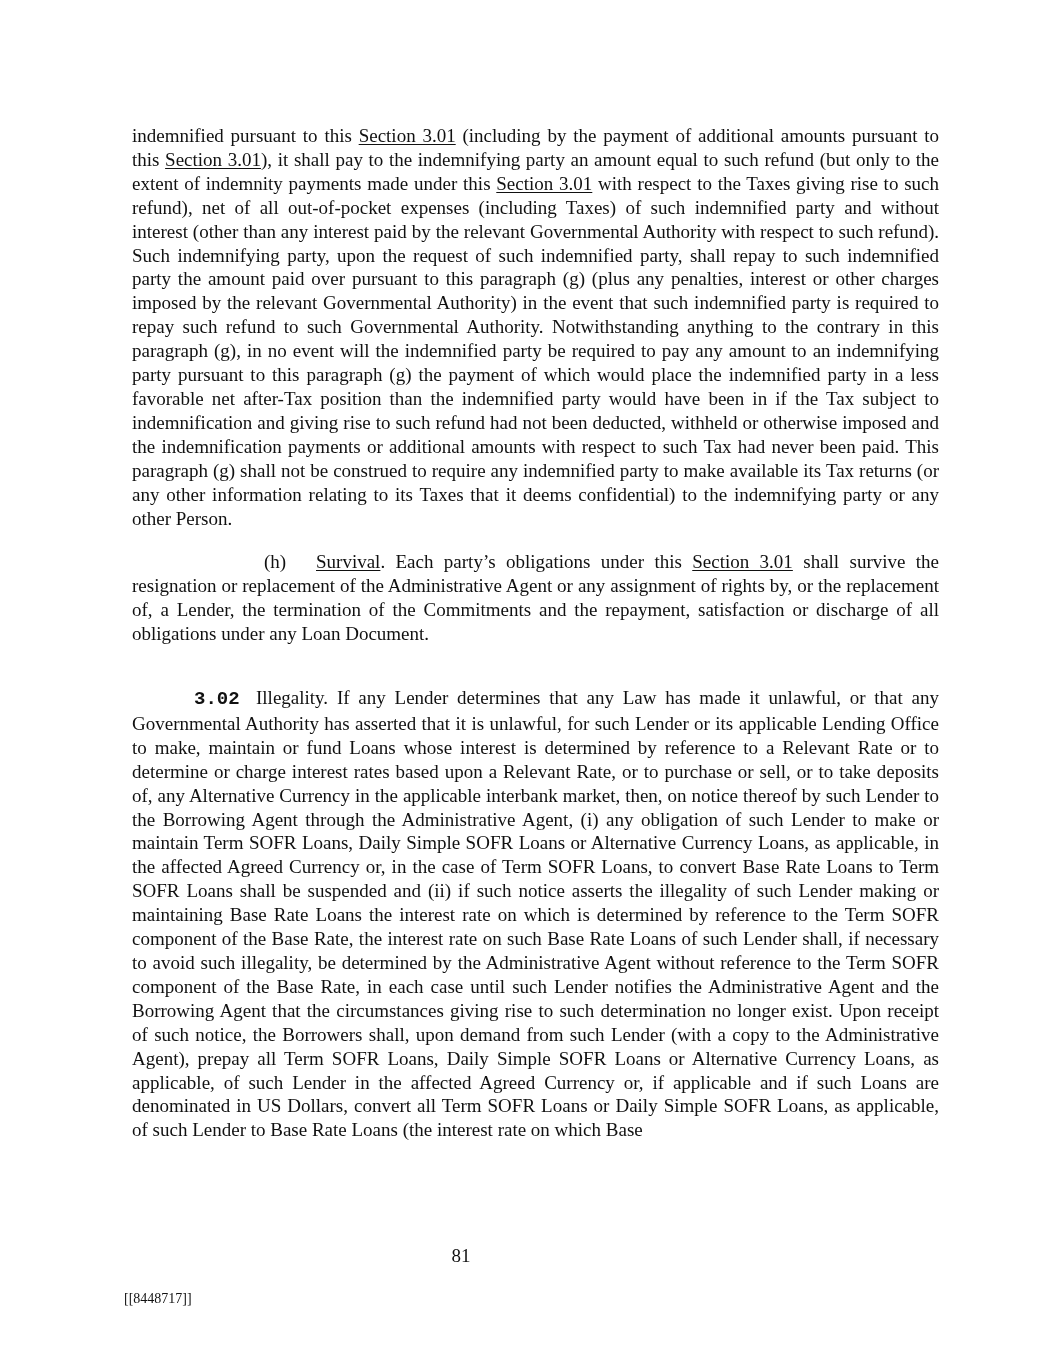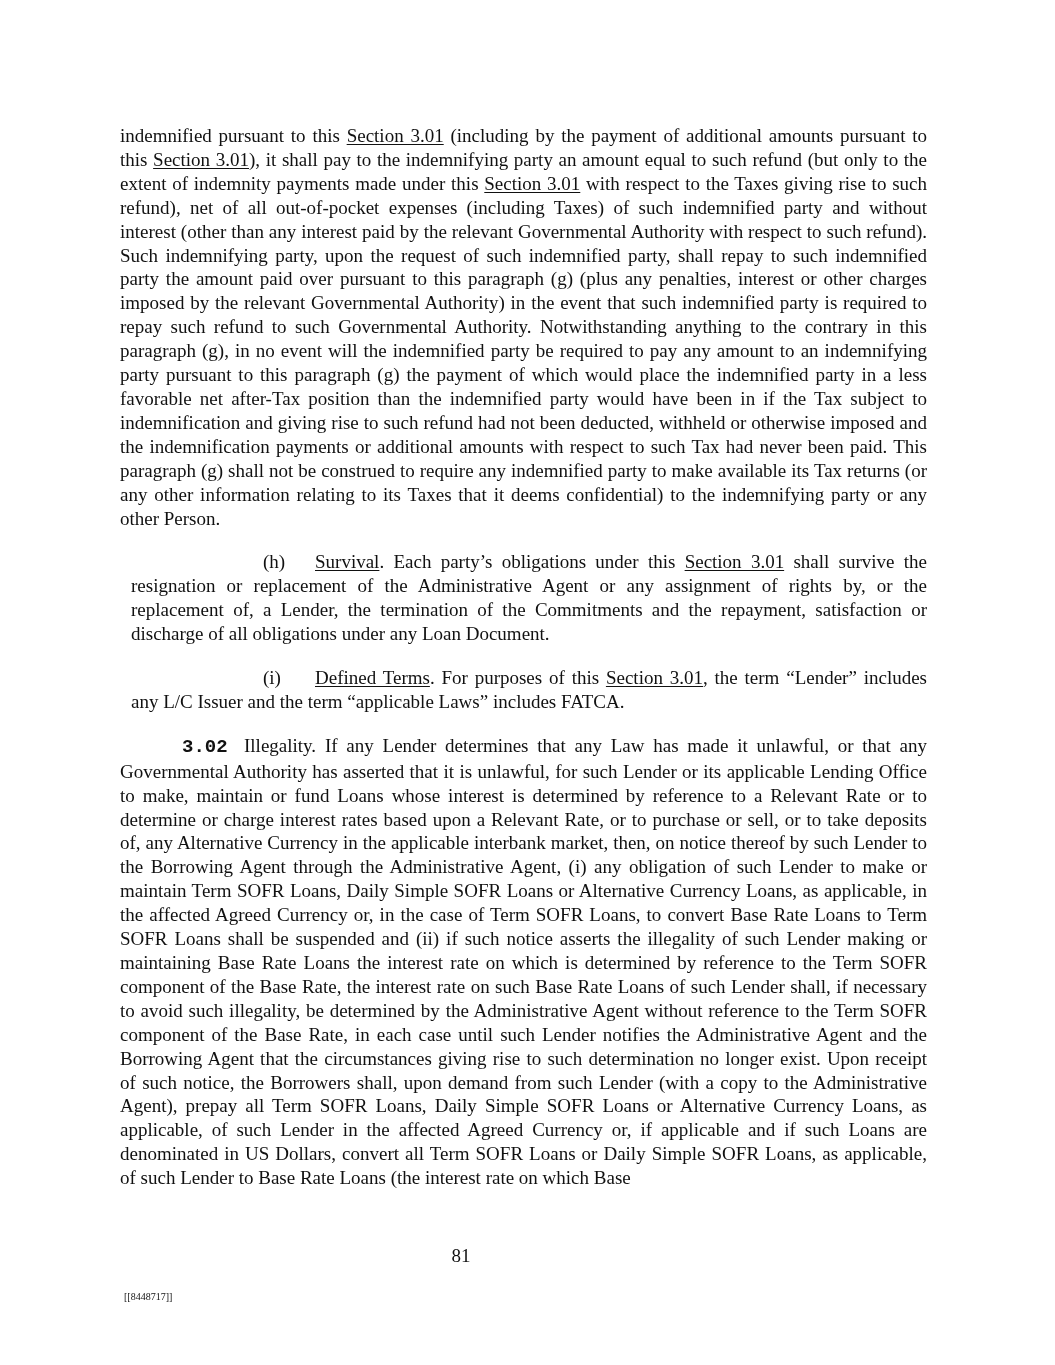--- a/index.html
+++ b/index.html
@@ -1,44 +1,43 @@
 <!DOCTYPE html>
 <html><head>
 <meta charset="utf-8">
 <style>
   html, body { margin: 0; padding: 0; background: #ffffff; }
   body { width: 1055px; height: 1365px; position: relative; overflow: hidden; }
-  .page { position: absolute; left: 120px; top: 124px; width: 807px;
+  .page { position: absolute; left: 132px; top: 124px; width: 807px;
           font-family: "Liberation Serif", serif; font-size: 19px; line-height: 23.9px; color: #111; }
   p { margin: 0; text-align: justify; }
   .gap { height: 20px; }
-  .sub { text-indent: 132px; margin-left: 11px; }
+  .sub { text-indent: 132px; }
   .sub .label { display: inline-block; text-indent: 0; width: 52px; }
   .sec { text-indent: 62px; }
   .sec .num { font-weight: bold; display: inline-block; text-indent: 0; width: 62px; font-family: Liberation Mono, monospace; }
   .sec .heading { font-weight: normal; }
   u { text-decoration: underline; text-underline-offset: 2px; }
   .pagenum { position: absolute; left: 0; width: 922px; top: 1245px; text-align: center;
              font-family: "Liberation Serif", serif; font-size: 19px; color: #111; }
   .docid { position: absolute; left: 124px; top: 1291px; font-family: "Liberation Serif", serif;
-           font-size: 10px; color: #111; }
+           font-size: 14px; color: #111; }
 </style>
 </head>
 <body>
 
 <div class="page">
   <p><span>indemnified pursuant to this </span><u>Section 3.01</u><span> (including by the payment of additional amounts pursuant to this </span><u>Section 3.01</u><span>), it shall pay to the indemnifying party an amount equal to such refund (but only to the extent of indemnity payments made under this </span><u>Section 3.01</u><span> with respect to the Taxes giving rise to such refund), net of all out-of-pocket expenses (including Taxes) of such indemnified party and without interest (other than any interest paid by the relevant Governmental Authority with respect to such refund).  Such indemnifying party, upon the request of such indemnified party, shall repay to such indemnified party the amount paid over pursuant to this paragraph (g) (plus any penalties, interest or other charges imposed by the relevant Governmental Authority) in the event that such indemnified party is required to repay such refund to such Governmental Authority.  Notwithstanding anything to the contrary in this paragraph (g), in no event will the indemnified party be required to pay any amount to an indemnifying party pursuant to this paragraph (g) the payment of which would place the indemnified party in a less favorable net after-Tax position than the indemnified party would have been in if the Tax subject to indemnification and giving rise to such refund had not been deducted, withheld or otherwise imposed and the indemnification payments or additional amounts with respect to such Tax had never been paid.  This paragraph (g) shall not be construed to require any indemnified party to make available its Tax returns (or any other information relating to its Taxes that it deems confidential) to the indemnifying party or any other Person.</span></p>
 
   <div class="gap"></div>
 
   <p class="sub"><span class="label">(h)</span><u>Survival</u><span>.  Each party’s obligations under this </span><u>Section 3.01</u><span> shall survive the resignation or replacement of the Administrative Agent or any assignment of rights by, or the replacement of, a Lender, the termination of the Commitments and the repayment, satisfaction or discharge of all obligations under any Loan Document.</span></p>
 
   <div class="gap"></div>
 
-  <p class="sub"><span class="label">(i)</span><u>Defined Terms</u><span>.  For purposes of this </span><u>Section 3.01</u><span>, the term “Lender” includes any L/C Issuer and the term “applicable Laws” includes FATCA.</span></p>
 
   <div class="gap"></div>
 
   <p class="sec"><span class="num">3.02</span><span class="heading">Illegality.</span><span> If any Lender determines that any Law has made it unlawful, or that any Governmental Authority has asserted that it is unlawful, for such Lender or its applicable Lending Office to make, maintain or fund Loans whose interest is determined by reference to a Relevant Rate or to determine or charge interest rates based upon a Relevant Rate, or to purchase or sell, or to take deposits of, any Alternative Currency in the applicable interbank market, then, on notice thereof by such Lender to the Borrowing Agent through the Administrative Agent, (i) any obligation of such Lender to make or maintain Term SOFR Loans, Daily Simple SOFR Loans or Alternative Currency Loans, as applicable, in the affected Agreed Currency or, in the case of Term SOFR Loans, to convert Base Rate Loans to Term SOFR Loans shall be suspended and (ii) if such notice asserts the illegality of such Lender making or maintaining Base Rate Loans the interest rate on which is determined by reference to the Term SOFR component of the Base Rate, the interest rate on such Base Rate Loans of such Lender shall, if necessary to avoid such illegality, be determined by the Administrative Agent without reference to the Term SOFR component of the Base Rate, in each case until such Lender notifies the Administrative Agent and the Borrowing Agent that the circumstances giving rise to such determination no longer exist.  Upon receipt of such notice, the Borrowers shall, upon demand from such Lender (with a copy to the Administrative Agent), prepay all Term SOFR Loans, Daily Simple SOFR Loans or Alternative Currency Loans, as applicable, of such Lender in the affected Agreed Currency or, if applicable and if such Loans are denominated in US Dollars, convert all Term SOFR Loans or Daily Simple SOFR Loans, as applicable, of such Lender to Base Rate Loans (the interest rate on which Base</span></p>
 </div>
 
 <div class="pagenum">81</div>
 <div class="docid">[[8448717]]</div>
 
 </body></html>

